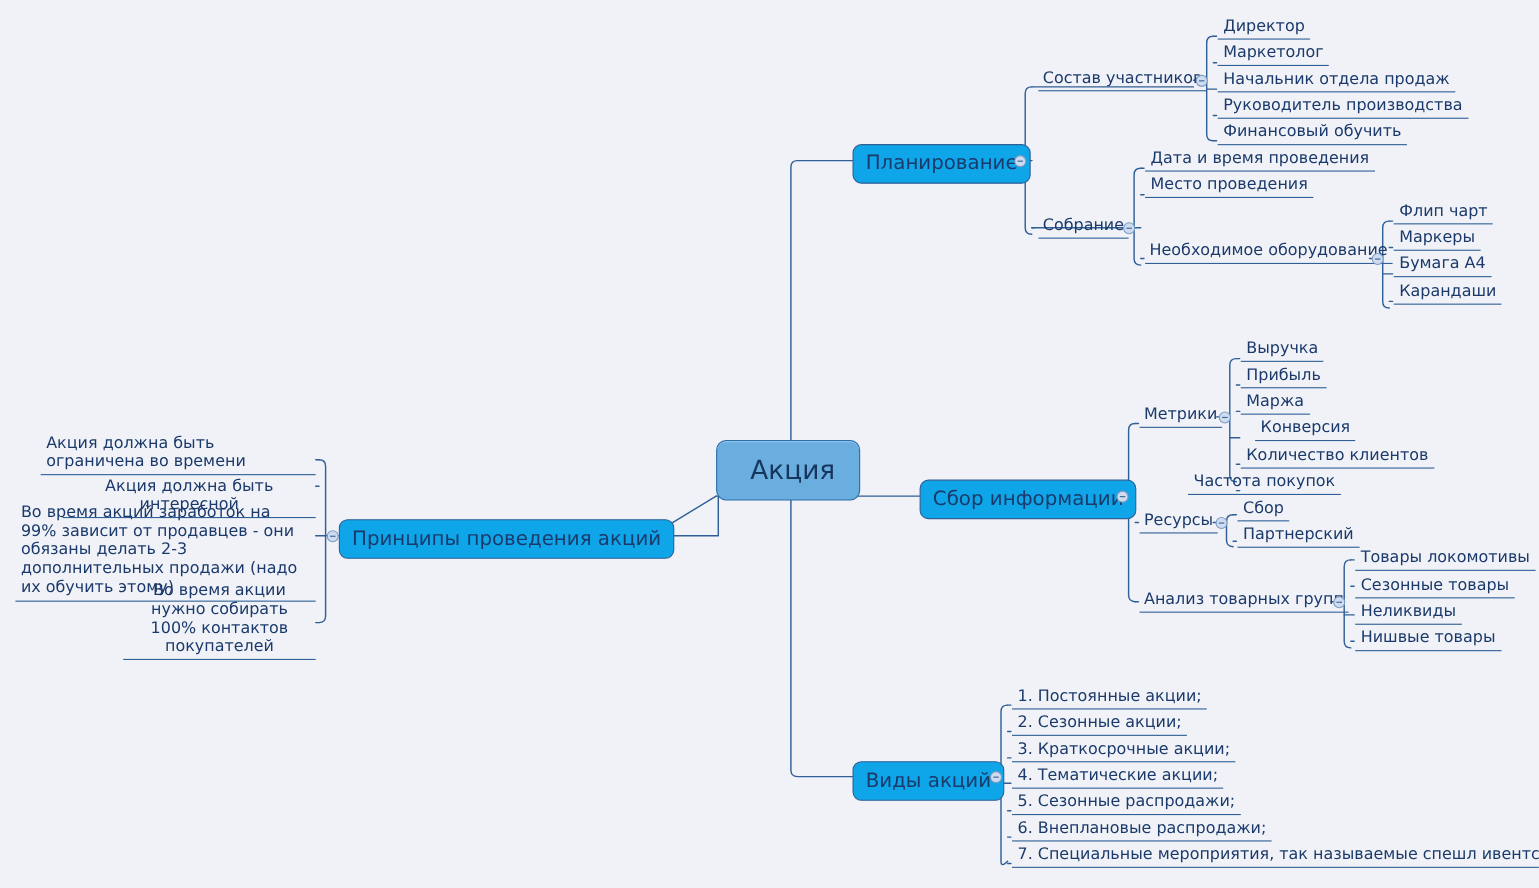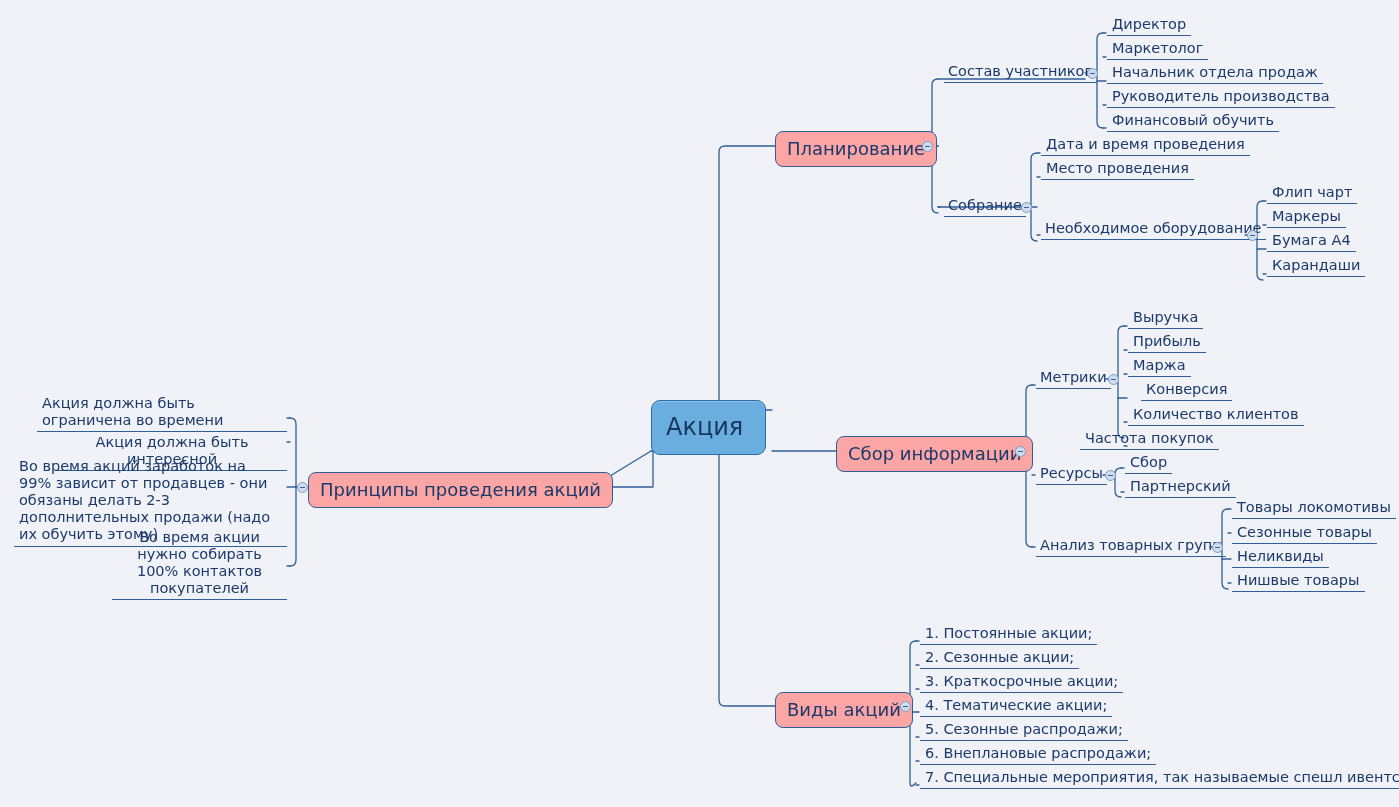--- a/index.html
+++ b/index.html
@@ -29,27 +29,27 @@
     line-height: 1.18;
   }
 
   
   .central {
     background: #6aaee0;
     border: 1px solid #2a6ba8;
     border-radius: 9px;
     color: #17365d;
     font-size: 24px;
-    padding: 12px 22px 13px 14px;
+    padding: 12px 22px 13px 30px;
     box-shadow: inset 0 1px 0 #8cc3ea;
   }
 
   
   .branch {
-    background: #fca5a5;
+    background: #0ea5e9;
     border: 1px solid #2f5f96;
     border-radius: 8px;
     font-size: 18px;
     padding: 6px 11px 7px 11px;
   }
 
   
   .plain {
     font-size: 14.5px;
     padding: 0 4px 2px 4px;

